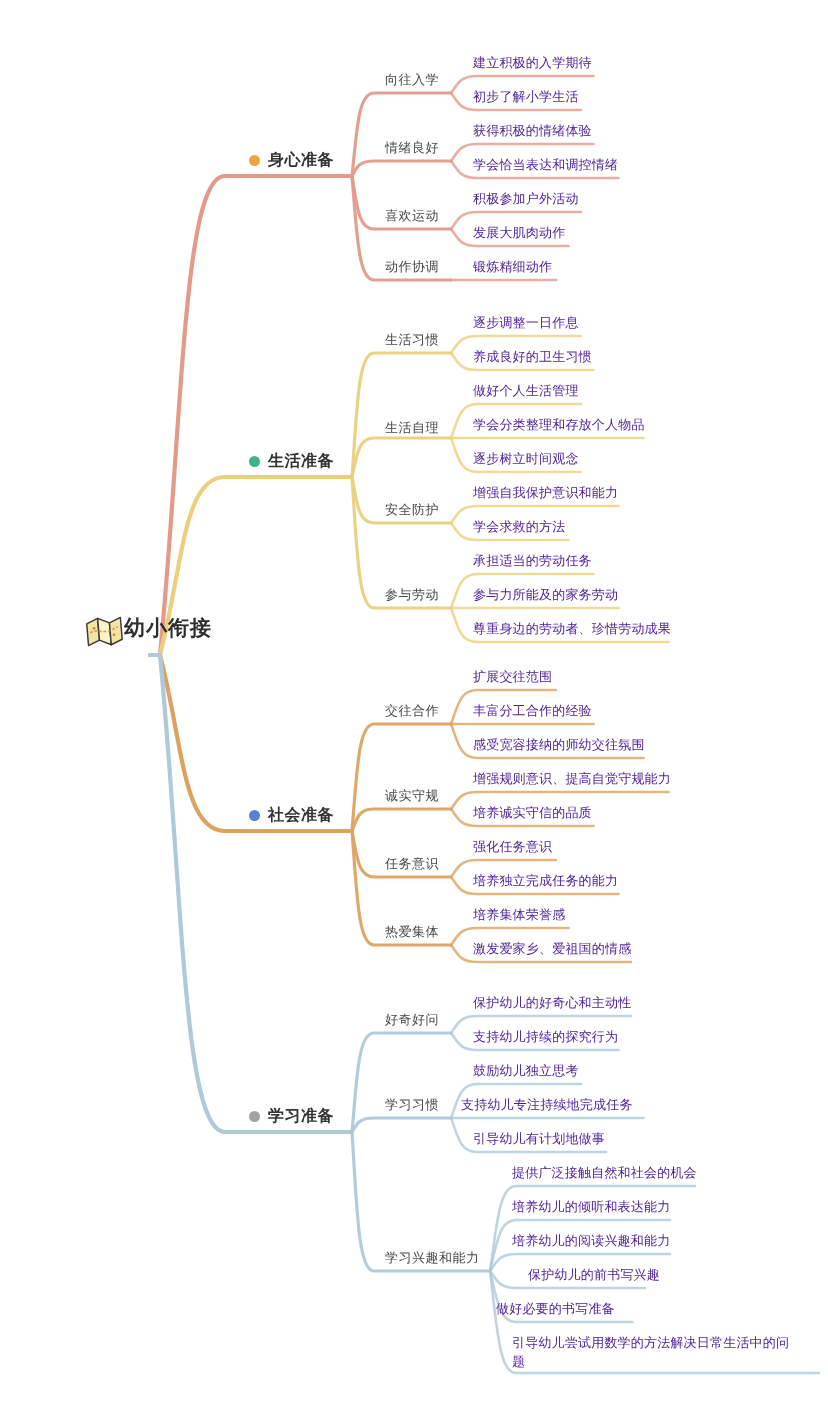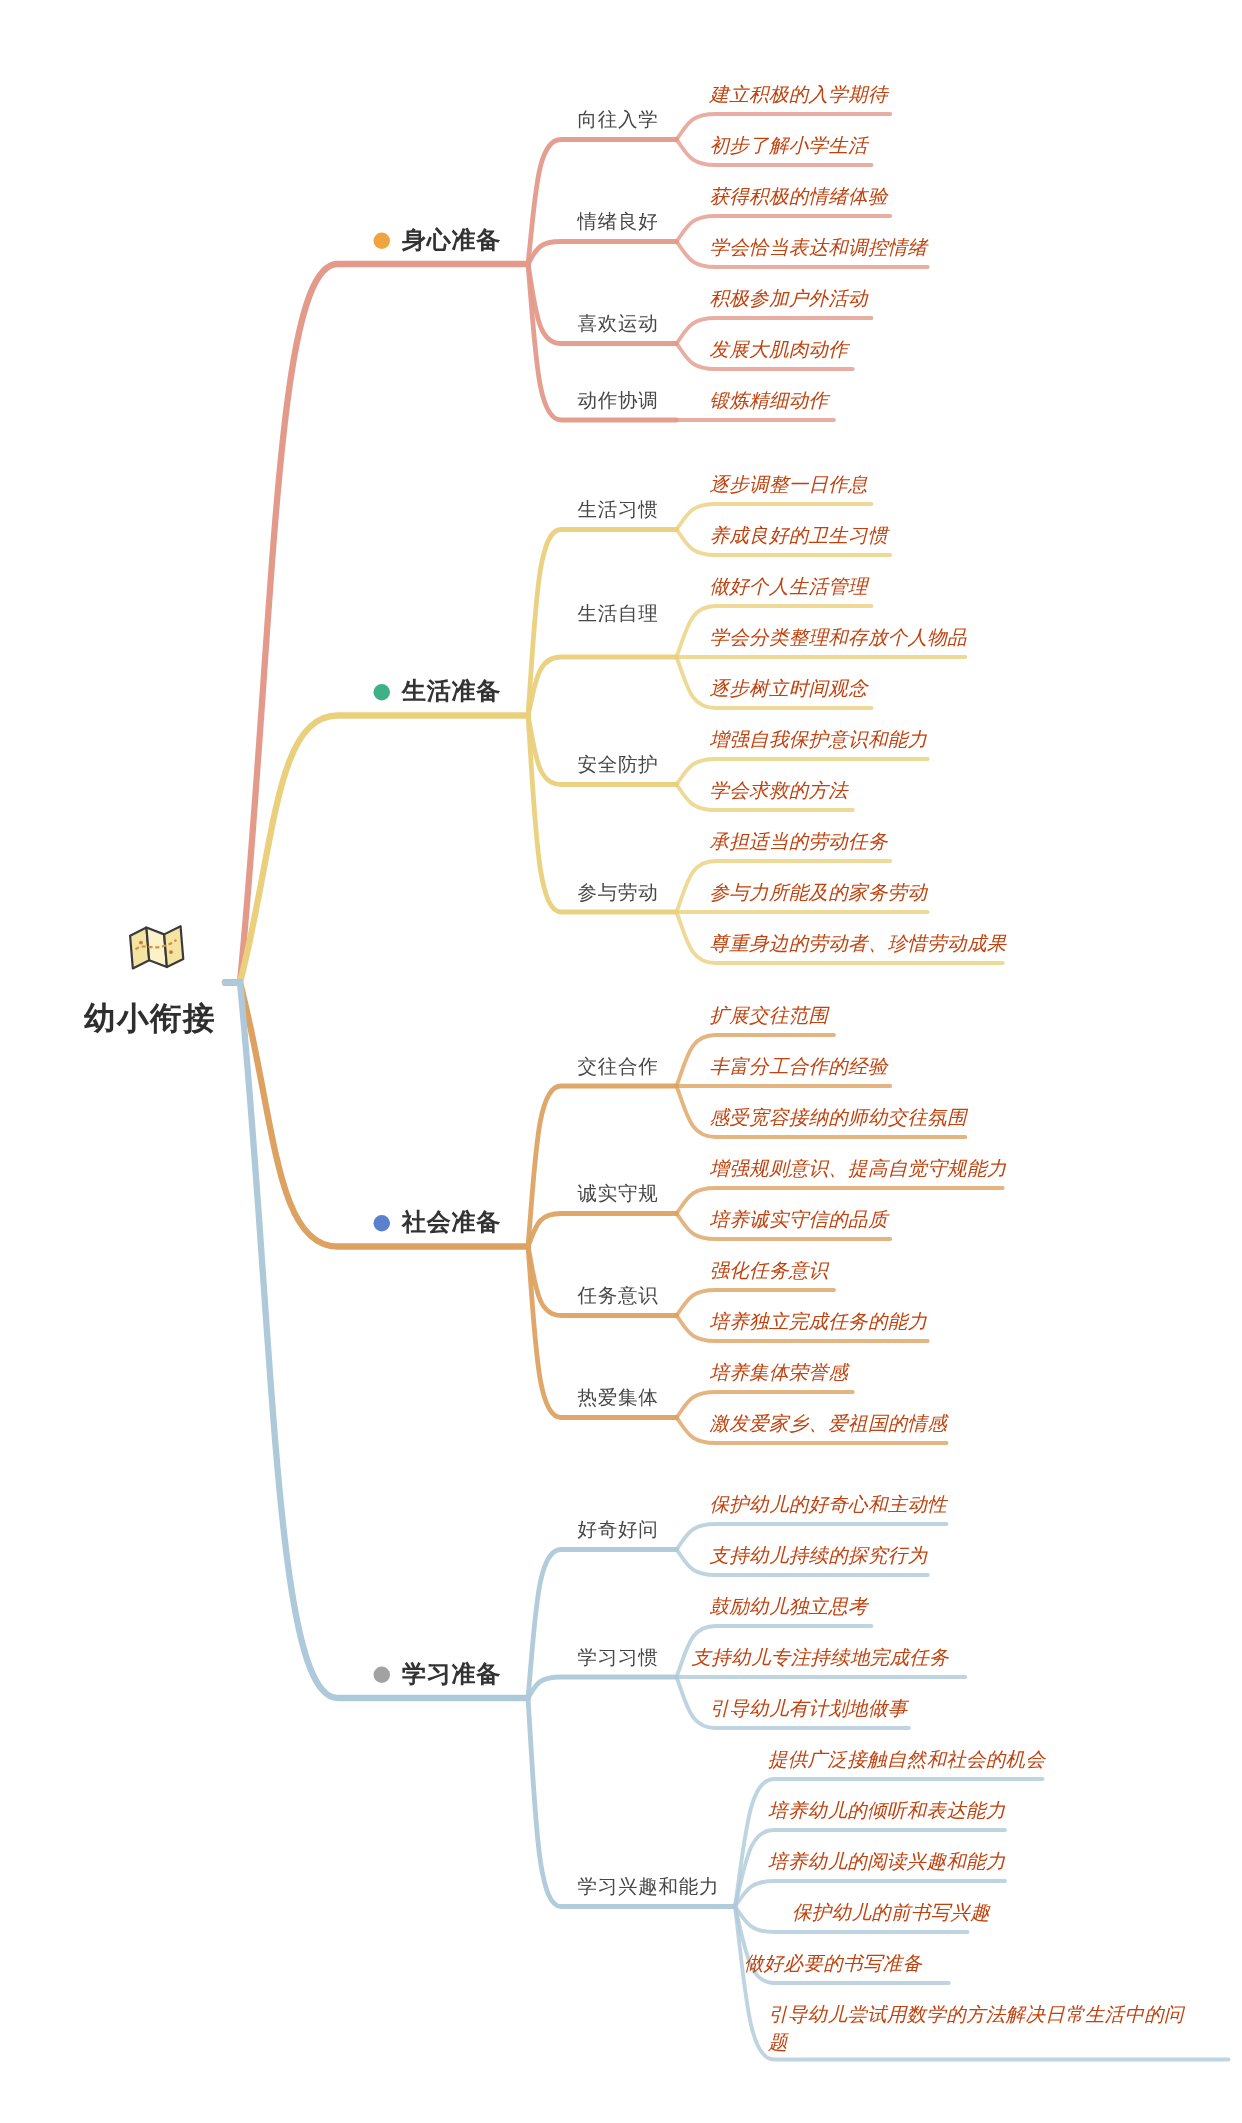--- a/index.html
+++ b/index.html
@@ -2,28 +2,28 @@
 <html><head>
 <meta charset="utf-8">
 <style>
   html,body{margin:0;padding:0;background:#ffffff;}
   #mindmap-canvas{
     position:relative;width:828px;height:1415px;background:#ffffff;overflow:hidden;
     font-family:"Liberation Sans","DejaVu Sans",sans-serif;
   }
   #connector-svg{position:absolute;left:0;top:0;width:828px;height:1415px;}
   .abs{position:absolute;white-space:nowrap;}
-  .root-node{position:absolute;left:56px;top:614px;display:flex;flex-direction:column;align-items:flex-start;}
+  .root-node{position:absolute;left:56px;top:614px;display:flex;flex-direction:row;align-items:flex-start;}
   .root-icon{margin-left:28px;margin-bottom:10px;}
   .root-label{font-size:21px;font-weight:bold;color:#2e2e2e;letter-spacing:1px;}
   .branch-node{display:flex;align-items:center;gap:8px;height:22px;}
   .branch-dot{width:11px;height:11px;border-radius:50%;flex:0 0 11px;}
   .branch-text{font-size:16px;font-weight:bold;color:#333333;letter-spacing:0.5px;}
   .topic-node{height:20px;line-height:20px;font-size:13px;color:#474747;letter-spacing:0.5px;}
-  .leaf-node{line-height:19px;font-size:13px;color:#c2410c;letter-spacing:0.2px;font-style:italic;}
+  .leaf-node{line-height:19px;font-size:13px;color:#4c1d95;letter-spacing:0.2px;}
   .leaf-wrap{white-space:normal;max-width:278px;}
 </style>
 </head>
 <body>
 
 <div id="mindmap-canvas">
   <svg id="connector-svg" viewBox="0 0 828 1415" fill="none">
       <path d="M150 655 L160 655 C183 415.5 183 176 225 176 L352 176" stroke="#e49a8b" stroke-width="4.2" stroke-linecap="round" fill="none" opacity="1"></path>
       <path d="M352 176 C357 130.35 358 93 374 93 L451 93" stroke="#e49a8b" stroke-width="3.2" stroke-linecap="round" fill="none" opacity="0.95"></path>
       <path d="M451 93 C458 83.65 460 76 477 76 L593.5 76" stroke="#e49a8b" stroke-width="2.6" stroke-linecap="round" fill="none" opacity="0.8"></path>
@@ -110,21 +110,21 @@
     <div class="abs leaf-node" style="left: 473px; top: 223px;">发展大肌肉动作</div>
     <div class="abs topic-node" style="left: 385px; top: 257px;">动作协调</div>
     <div class="abs leaf-node" style="left: 473px; top: 257px;">锻炼精细动作</div>
     <div class="abs branch-node" style="left: 249px; top: 450px;">
       <span class="branch-dot" style="background: rgb(61, 178, 135);"></span>
       <span class="branch-text">生活准备</span>
     </div>
     <div class="abs topic-node" style="left: 385px; top: 330px;">生活习惯</div>
     <div class="abs leaf-node" style="left: 473px; top: 313px;">逐步调整一日作息</div>
     <div class="abs leaf-node" style="left: 473px; top: 347px;">养成良好的卫生习惯</div>
-    <div class="abs topic-node" style="left: 385px; top: 399px;">生活自理</div>
+    <div class="abs topic-node" style="left: 385px; top: 418px;">生活自理</div>
     <div class="abs leaf-node" style="left: 473px; top: 381px;">做好个人生活管理</div>
     <div class="abs leaf-node" style="left: 473px; top: 415px;">学会分类整理和存放个人物品</div>
     <div class="abs leaf-node" style="left: 473px; top: 449px;">逐步树立时间观念</div>
     <div class="abs topic-node" style="left: 385px; top: 500px;">安全防护</div>
     <div class="abs leaf-node" style="left: 473px; top: 483px;">增强自我保护意识和能力</div>
     <div class="abs leaf-node" style="left: 473px; top: 517px;">学会求救的方法</div>
     <div class="abs topic-node" style="left: 385px; top: 585px;">参与劳动</div>
     <div class="abs leaf-node" style="left: 473px; top: 551px;">承担适当的劳动任务</div>
     <div class="abs leaf-node" style="left: 473px; top: 585px;">参与力所能及的家务劳动</div>
     <div class="abs leaf-node" style="left: 473px; top: 619px;">尊重身边的劳动者、珍惜劳动成果</div>

